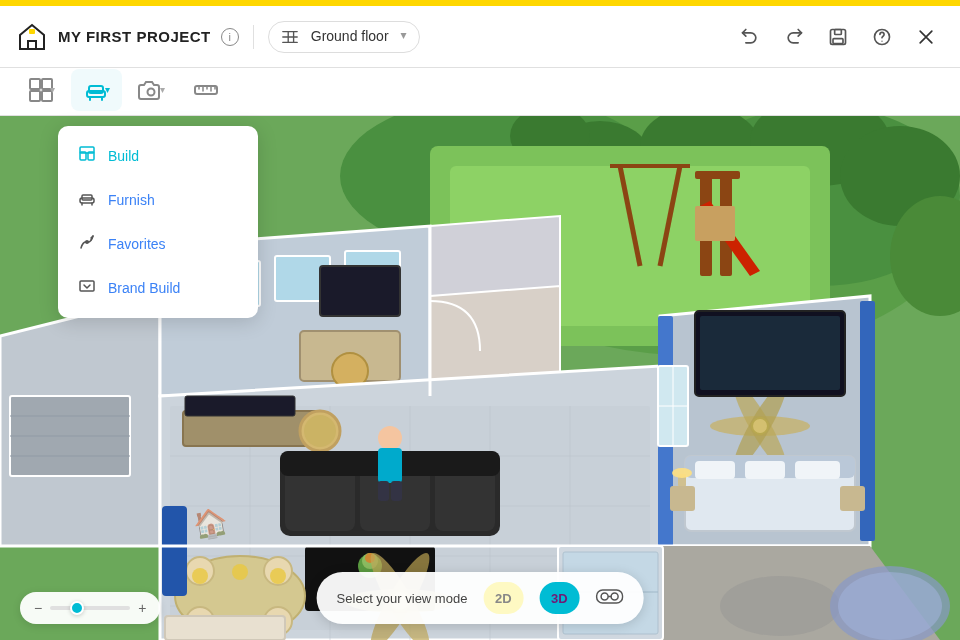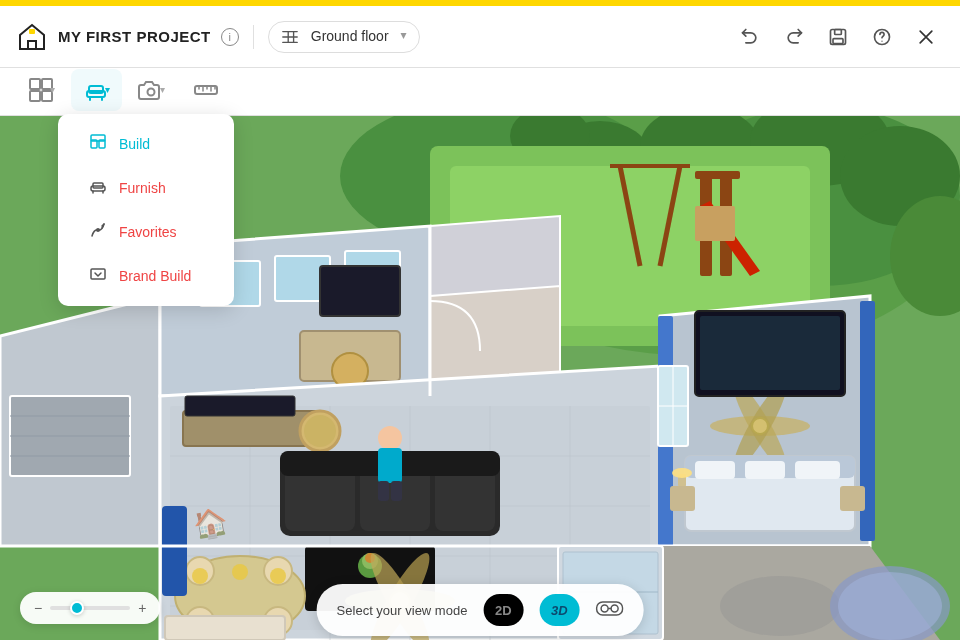--- a/index.html
+++ b/index.html
@@ -143,38 +143,38 @@
 
     .toolbar-caret {
       font-size: 10px;
       color: #aaa;
       margin-left: -4px;
     }
 
     
     .dropdown-menu {
       position: absolute;
-      top: 114px;
+      top: 126px;
       left: 58px;
       background: #fff;
       border-radius: 10px;
       box-shadow: 0 4px 20px rgba(0,0,0,0.15);
-      padding: 8px 11px;
-      width: 176px;
+      padding: 8px 0;
+      width: 200px;
       z-index: 200;
     }
 
     .menu-item {
       display: flex;
       align-items: center;
       gap: 12px;
       padding: 11px 20px;
       cursor: pointer;
       font-size: 14px;
-      color: #ef4444;
+      color: #3b82f6;
       font-weight: 400;
     }
 
     .menu-item.active {
       color: #00bcd4;
     }
 
     .menu-item .menu-icon {
       font-size: 16px;
       width: 18px;
@@ -188,21 +188,21 @@
       left: 0;
       right: 0;
       bottom: 0;
       background: #c8e0c0;
       overflow: hidden;
     }
 
     
     .bottom-bar {
       position: absolute;
-      bottom: 4px;
+      bottom: 16px;
       left: 50%;
       transform: translateX(-50%);
       background: rgba(255,255,255,0.95);
       border-radius: 30px;
       padding: 10px 20px;
       display: flex;
       align-items: center;
       gap: 16px;
       box-shadow: 0 2px 12px rgba(0,0,0,0.15);
       z-index: 50;
@@ -212,28 +212,27 @@
       width: 40px;
       height: 32px;
       border-radius: 16px;
       border: none;
       cursor: pointer;
       font-size: 13px;
       font-weight: 600;
     }
 
     .view-btn-2d {
-      background: #000000;
+      background: #fef9c3;
       color: #888;
     }
 
     .view-btn-3d {
       background: #00bcd4;
-      color: #0c4a6e;
-      font-style: italic;
+      color: #701a75;
     }
 
     .view-btn-vr {
       background: transparent;
       border: none;
       font-size: 18px;
       cursor: pointer;
       color: #555;
     }
 

